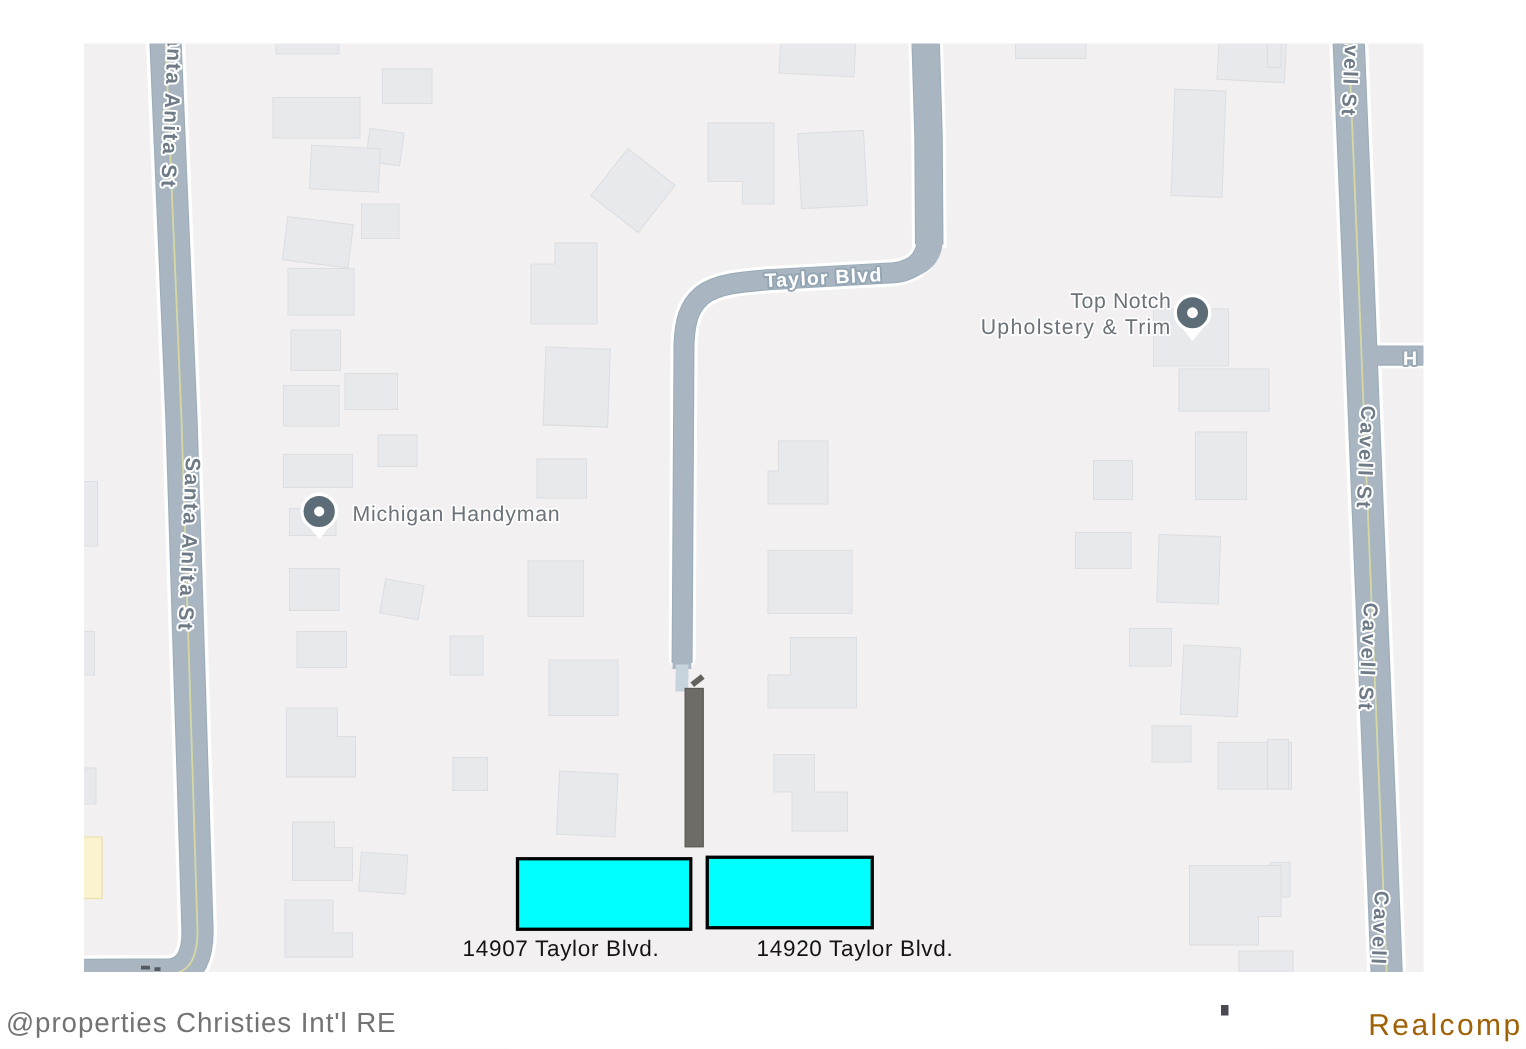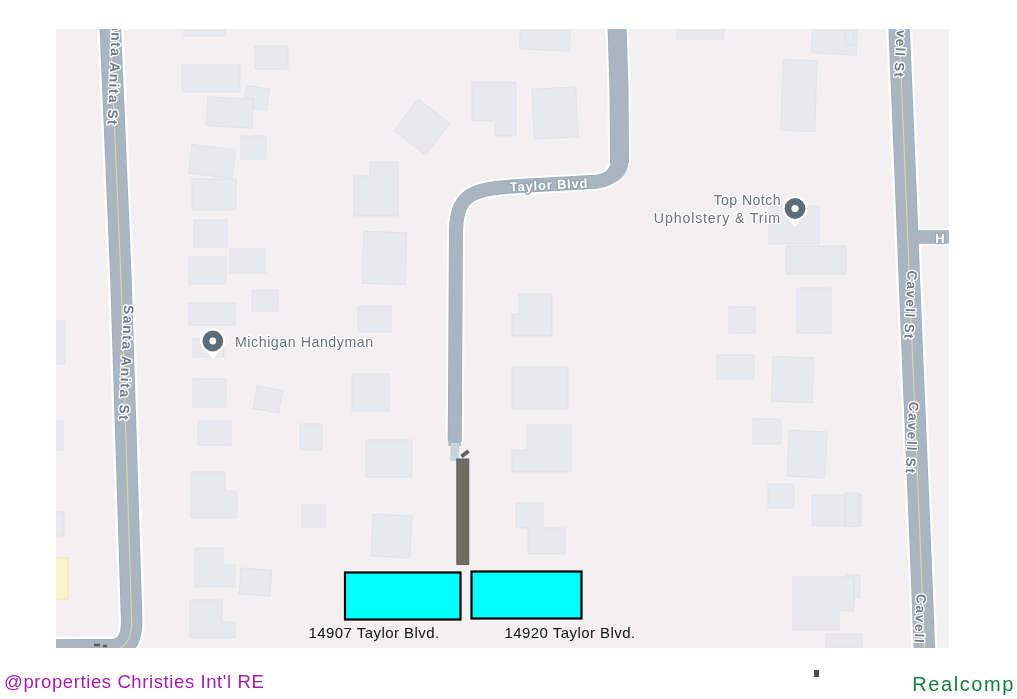--- a/index.html
+++ b/index.html
@@ -215,18 +215,18 @@
 <circle cx="795" cy="208.5" r="10.4" fill="#5c6d78"></circle>
 <circle cx="795" cy="208.5" r="3.6" fill="#ffffff"></circle>
 </g>
 
 <text x="781" y="205" font-size="14.2" fill="#6b7279" paint-order="stroke" stroke="#ffffff" stroke-width="2.2" text-anchor="end" letter-spacing="0.4">Top Notch</text>
 
 <text x="781" y="222.5" font-size="14.2" fill="#6b7279" paint-order="stroke" stroke="#ffffff" stroke-width="2.2" text-anchor="end" letter-spacing="0.85">Upholstery &amp; Trim</text>
 </svg>
 </div>
 
-<div class="foot" style="left:4px;top:670.5px;font-size:18.5px;color:#a21caf;letter-spacing:0.6px;">@properties Christies Int'l RE</div>
-
-<div class="foot" style="right:2px;top:672.5px;font-size:20px;color:#15803d;letter-spacing:1.6px;">Realcomp</div>
+<div class="foot" style="left:4px;top:670.5px;font-size:18.5px;color:#737373;letter-spacing:0.6px;">@properties Christies Int'l RE</div>
+
+<div class="foot" style="right:2px;top:672.5px;font-size:20px;color:#a16207;letter-spacing:1.6px;">Realcomp</div>
 
 <div style="position:absolute;left:814px;top:670px;width:5px;height:7px;background:#4a4a52;"></div>
 </div>
 
 </body></html>

